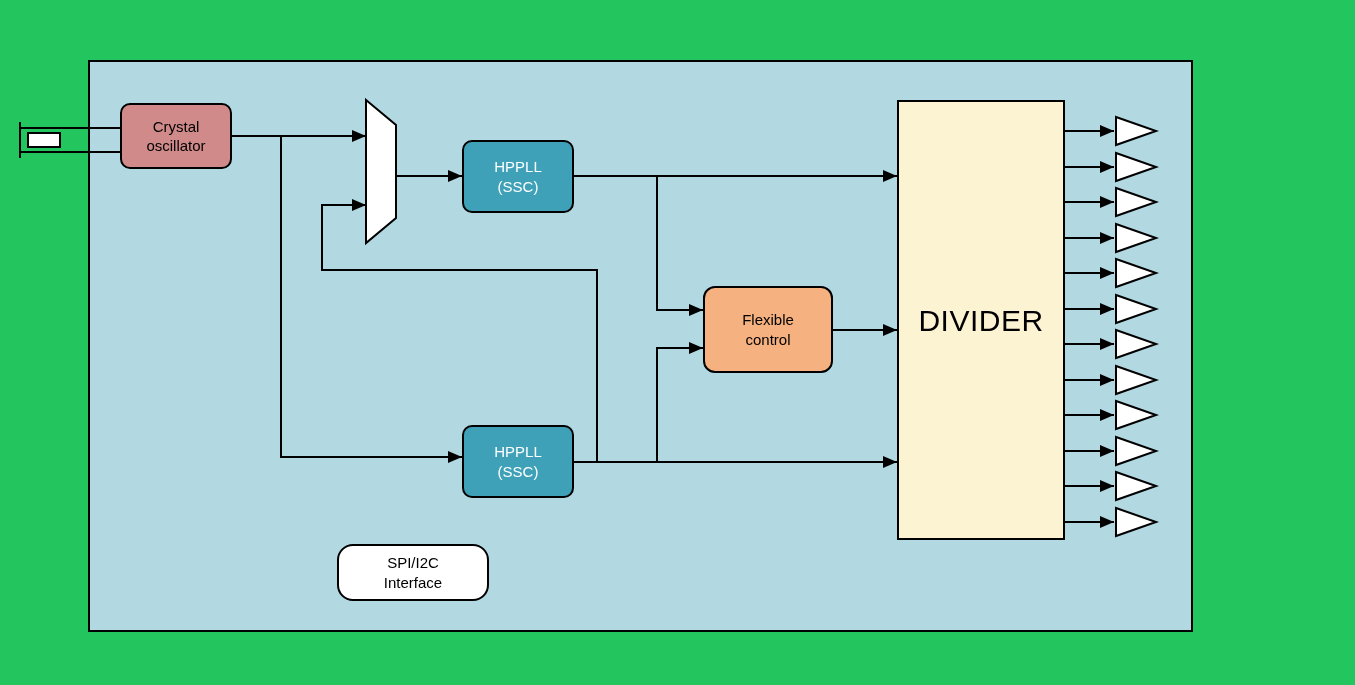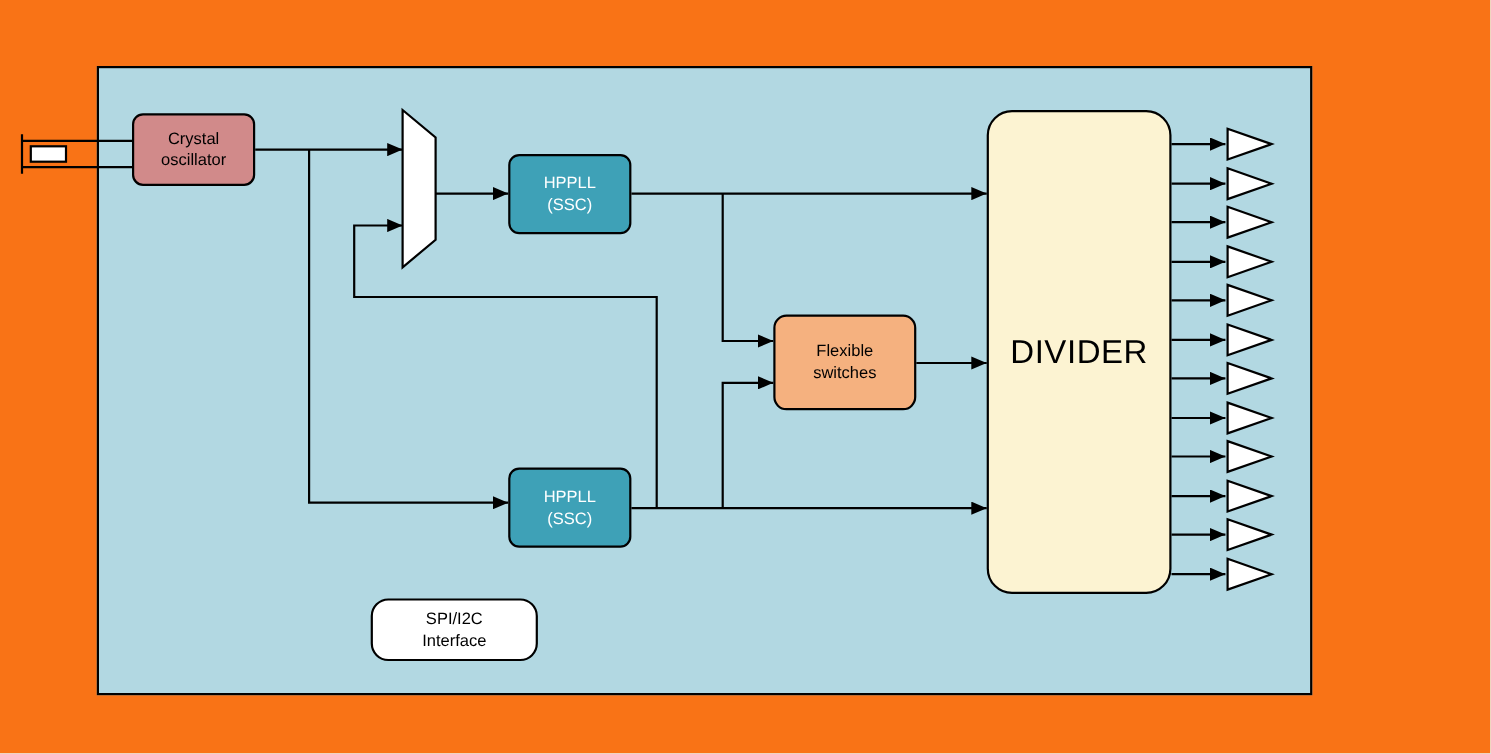--- a/index.html
+++ b/index.html
@@ -1,16 +1,16 @@
 <!DOCTYPE html>
 <html><head>
 <meta charset="utf-8">
 <style>
   html,body{margin:0;padding:0;background:#ffffff;}
-  .stage{position:relative;width:1355px;height:685px;background:#f97316;
+  .stage{position:relative;width:1355px;height:685px;background:#22c55e;
          font-family:"Liberation Sans",sans-serif;overflow:hidden;}
   .chip{position:absolute;left:88px;top:60px;width:1105px;height:572px;
         border:2px solid #000;box-sizing:border-box;background:#b2d8e2;z-index:1;}
   .overlay{position:absolute;left:0;top:0;z-index:2;pointer-events:none;}
   .wire{stroke:#000;stroke-width:2;fill:none;}
   .shape{fill:#fff;stroke:#000;stroke-width:2;}
   .box{position:absolute;z-index:3;display:flex;align-items:center;justify-content:center;
        text-align:center;border:2px solid #000;box-sizing:border-box;
        font-size:15px;line-height:1.3;background:#fff;color:#000;}
   .box span{white-space:pre-line;}
@@ -95,24 +95,24 @@
 (SSC)</span>
   </div>
 
   <div class="box hppll2" style="background-color: rgb(62, 161, 183); color: rgb(255, 255, 255);">
     <span>HPPLL
 (SSC)</span>
   </div>
 
   <div class="box switches" style="background-color: rgb(245, 177, 127); color: rgb(0, 0, 0);">
     <span>Flexible
-switches</span>
+control</span>
   </div>
 
-  <div class="box divider" style="background-color: rgb(252, 243, 210); color: rgb(0, 0, 0); border-radius: 23px;">
+  <div class="box divider" style="background-color: rgb(252, 243, 210); color: rgb(0, 0, 0);">
     <span>DIVIDER</span>
   </div>
 
 
   <div class="box spi" style="background-color: rgb(255, 255, 255); color: rgb(0, 0, 0);">
     <span>SPI/I2C
 Interface</span>
   </div>
 
 

